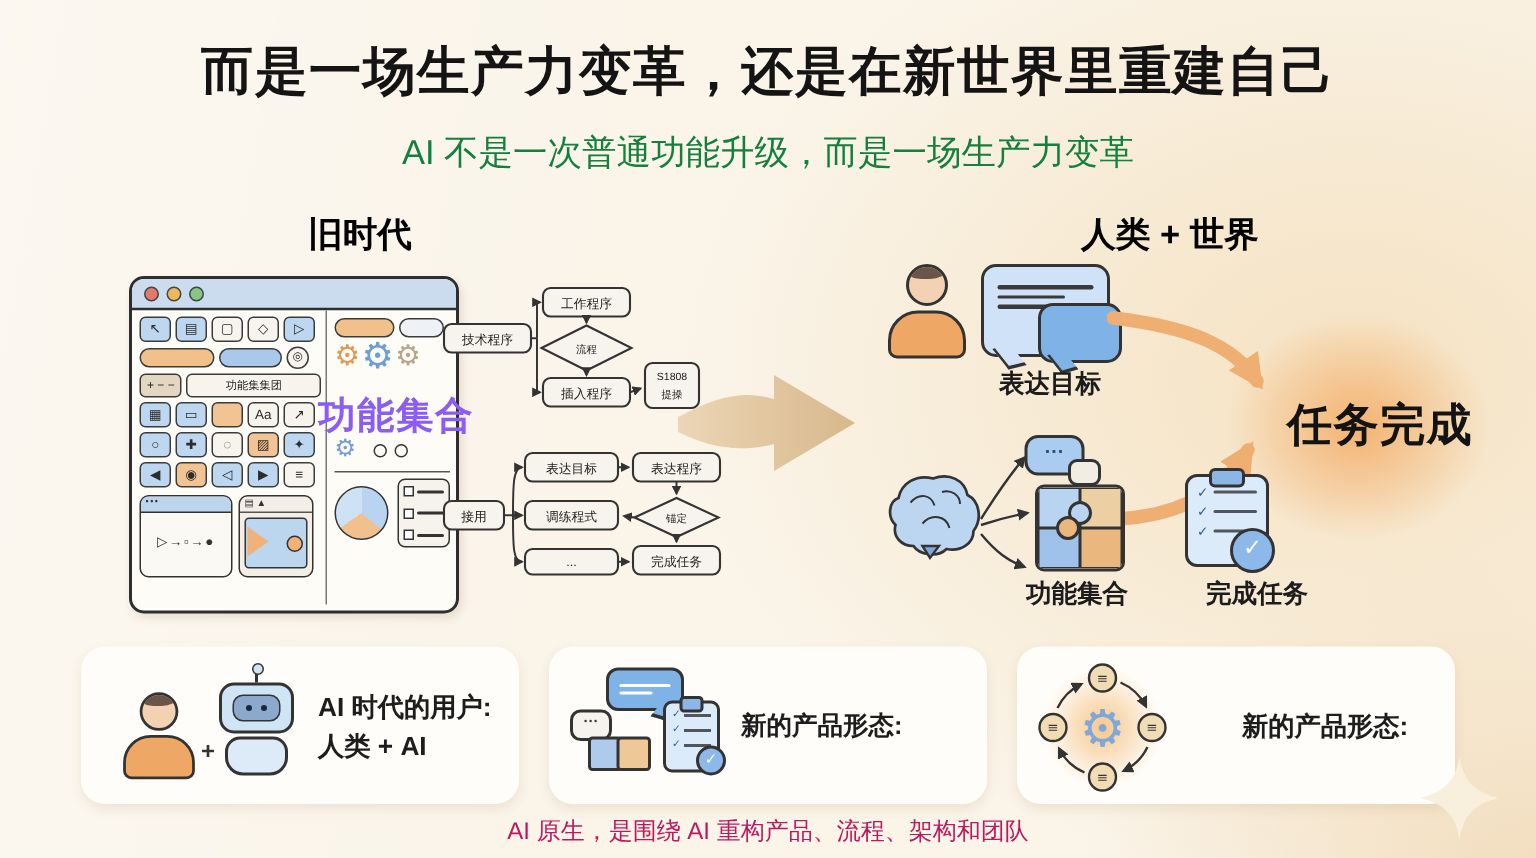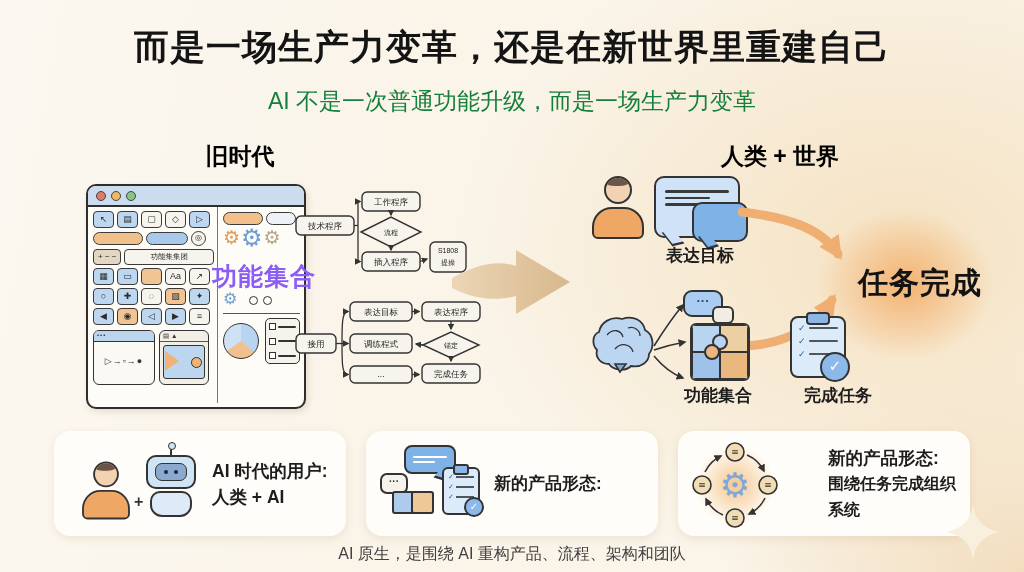--- a/index.html
+++ b/index.html
@@ -109,21 +109,21 @@
   .c2bub::after{content:"";position:absolute;right:6px;bottom:-7px;width:9px;height:9px;background:#7fb3e8;border:2px solid #333;border-top:none;border-left:none;transform:skewX(-28deg) rotate(14deg);}
   .c2minibub{position:absolute;width:24px;height:17px;background:#f6f3ec;border:2px solid #333;border-radius:7px;font-size:10px;font-weight:900;text-align:center;line-height:13px;color:#333;}
   .c2pz{position:absolute;width:19px;height:19px;border:2px solid #333;border-radius:3px;}
   .c2clip{position:absolute;width:34px;height:44px;background:#dcebfa;border:2px solid #333;border-radius:6px;}
   .c2clip::before{content:"";position:absolute;left:9px;top:-5px;width:12px;height:7px;background:#8cb6e4;border:2px solid #333;border-radius:3px;}
   .c2clip .crow{display:flex;align-items:center;gap:2px;margin:6px 4px 0;}
   .c2clip .crow b{font-size:7px;color:#2e5d96;line-height:4px;}
   .c2clip .crow s{flex:1;height:2px;background:#51565c;text-decoration:none;}
   .c2check{position:absolute;width:16px;height:16px;border-radius:50%;background:#8cb8ea;border:2px solid #333;color:#fff;font-size:10px;font-weight:900;text-align:center;line-height:15px;}
   .cycle text{font-family:"DejaVu Sans",sans-serif;}
-  .footer{top:544px;left:0;width:100%;text-align:center;font-size:16px;font-weight:500;color:#404040;}
+  .footer{top:544px;left:0;width:100%;text-align:center;font-size:16px;font-weight:500;color:#be185d;}
 </style>
 </head>
 <body>
 
 <div class="bg1"></div>
 <div class="bg2"></div>
 
 <div class="abs title">而是一场生产力变革，还是在新世界里重建自己</div>
 <div class="abs subtitle">AI 不是一次普通功能升级，而是一场生产力变革</div>
 
@@ -426,21 +426,20 @@
     <circle cx="43" cy="76" r="9" fill="#f2dcb4" stroke="#333" stroke-width="1.6"></circle>
     <circle cx="10" cy="43" r="9" fill="#f2dcb4" stroke="#333" stroke-width="1.6"></circle>
     <text x="43" y="13" font-size="9" text-anchor="middle" fill="#333">≡</text>
     <text x="76" y="46" font-size="9" text-anchor="middle" fill="#333">≡</text>
     <text x="43" y="79" font-size="9" text-anchor="middle" fill="#333">≡</text>
     <text x="10" y="46" font-size="9" text-anchor="middle" fill="#333">≡</text>
     <text x="43" y="55" font-size="34" text-anchor="middle" fill="#7fa8d8">⚙</text>
   </svg>
   <div class="ctext" style="left:112px;margin-left:38px;">
     <div>新的产品形态:</div>
-    <div style="font-size:16px;">围绕任务完成组织系统</div>
   </div>
 </div>
 
 <div class="abs footer">AI 原生，是围绕 AI 重构产品、流程、架构和团队</div>
 
 <svg class="abs" style="left:943px;top:502px;" width="60" height="62">
   <path d="M30,2 C32,18 40,26 56,30 C40,34 32,42 30,58 C28,42 20,34 4,30 C20,26 28,18 30,2 Z" fill="#f8efdc"></path>
 </svg>
 
 </body></html>

